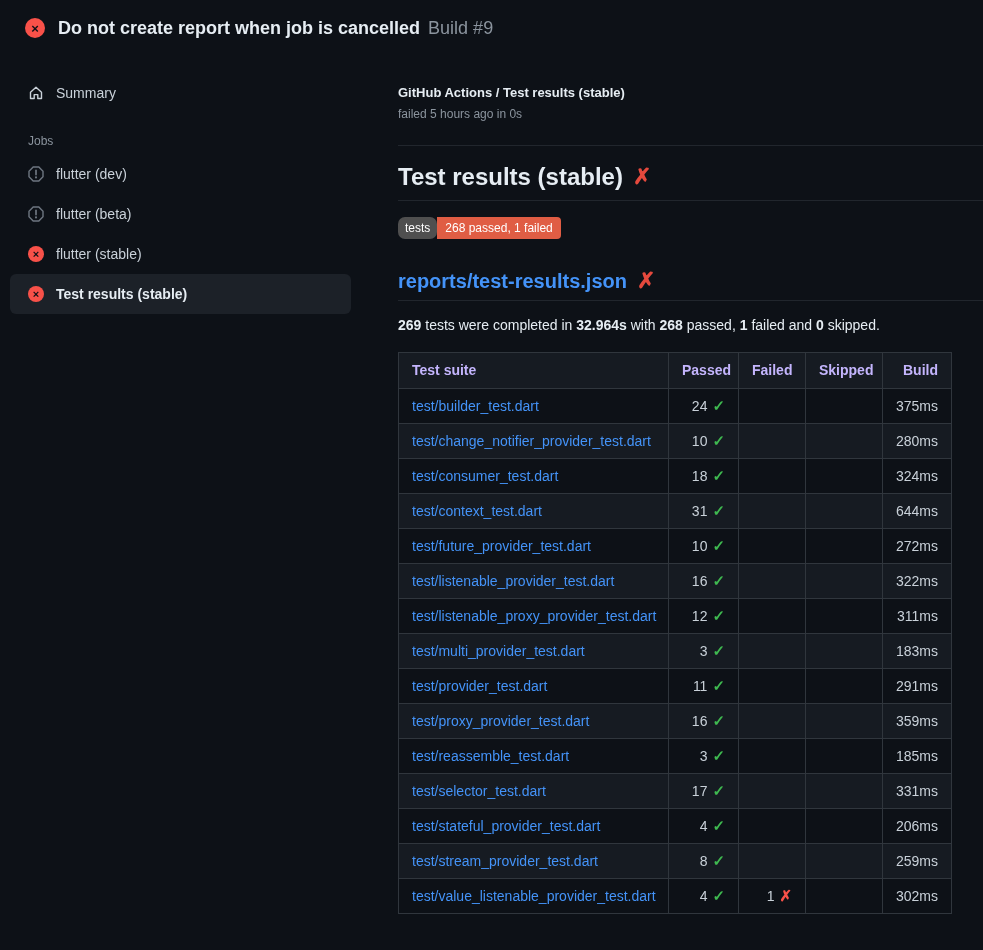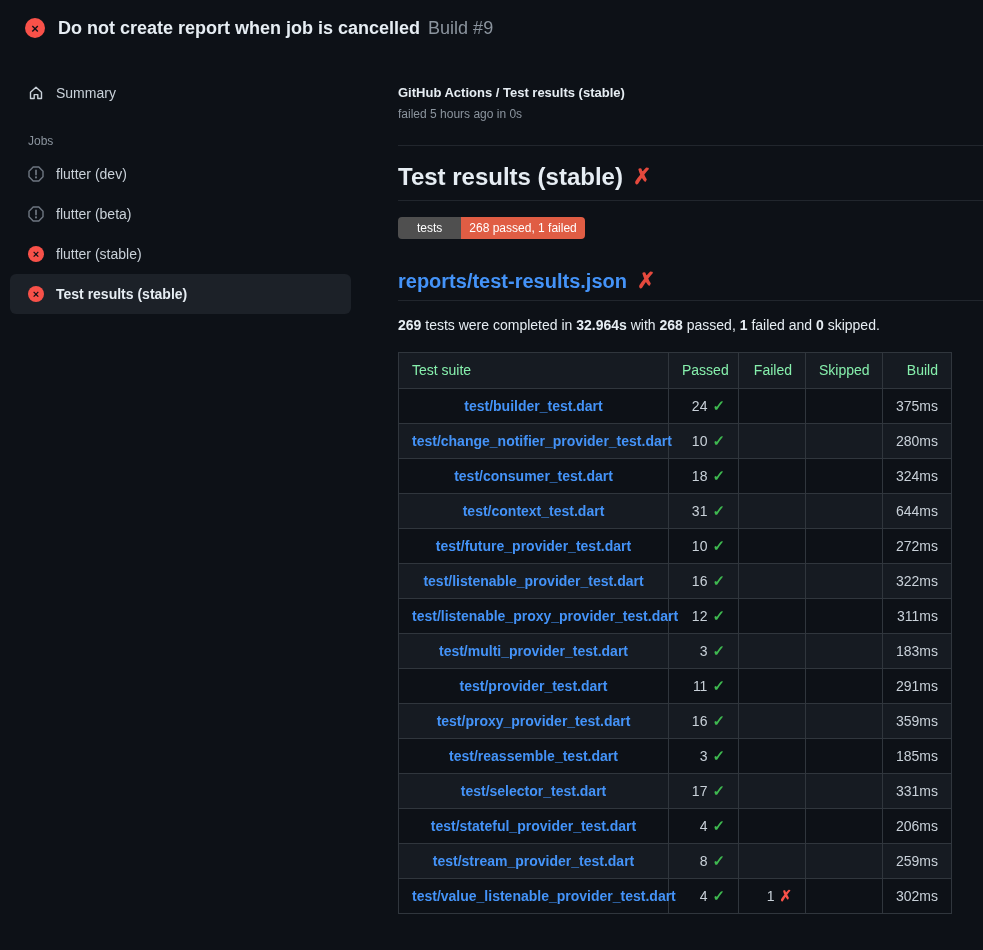--- a/index.html
+++ b/index.html
@@ -52,46 +52,46 @@
   h1.section-title {
     margin-top:16px; font-size:24px; line-height:30px; font-weight:bold;
     color:#e6edf3; padding-bottom:8px; border-bottom:1px solid #21262d;
     display:flex; align-items:center; gap:10px;
   }
   .x-mark { color:#e5493d; font-weight:bold; font-size:22px; line-height:1; }
   .badge {
     margin-top:16px; display:inline-flex; border-radius:4px; overflow:hidden;
     font-size:12px; line-height:1; color:#ffffff;
   }
-  .badge .badge-label { background:#4f4f4f; padding:5px 19px; }
+  .badge .badge-label { background:#4f4f4f; padding:5px 7px;border-radius:7px; }
   .badge .badge-value { background:#e05d44; padding:5px 8px; }
   h2.report-title {
     margin-top:30px; font-size:20px; line-height:24px; font-weight:bold;
     padding-bottom:7px; border-bottom:1px solid #21262d;
     display:flex; align-items:center; gap:10px;text-align:right;
   }
   h2.report-title a { color:#4493f8; text-decoration:none; cursor:pointer; }
   .summary-line { margin-top:16px; font-size:14px; color:#e6edf3; line-height:17px; }
   .summary-line b { font-weight:bold; }
 
   
   table.results {
     margin-top:18px; border-collapse:collapse; font-size:14px;
     width:553px; table-layout:fixed;
   }
   table.results th, table.results td {
     border:1px solid #30363d; line-height:19px;
   }
   table.results th {
-    background:#161b22; font-weight:normal; color:#86efac;
+    background:#161b22; font-weight:bold; color:#c4b5fd;
     padding:8px 13px; text-align:right;
   }
   table.results th.col-suite { text-align:left; }
   table.results td { padding:7px 13px; text-align:right; color:#c9d1d9; }
-  table.results td.col-suite { text-align:center;font-weight:bold; }
+  table.results td.col-suite { text-align:left; }
   table.results tbody tr:nth-child(even) td { background:#161b22; }
   table.results col.c-suite { width:270px; }
   table.results col.c-passed { width:70px; }
   table.results col.c-failed { width:67px; }
   table.results col.c-skipped { width:77px; }
   table.results col.c-time { width:69px; }
   table.results a { color:#4493f8; text-decoration:none; cursor:pointer; }
   .check { color:#3fb950; font-weight:bold; font-size:15px; margin-left:5px; }
   .cross { color:#f85149; font-weight:bold; font-size:15px; margin-left:5px; }
 </style>

